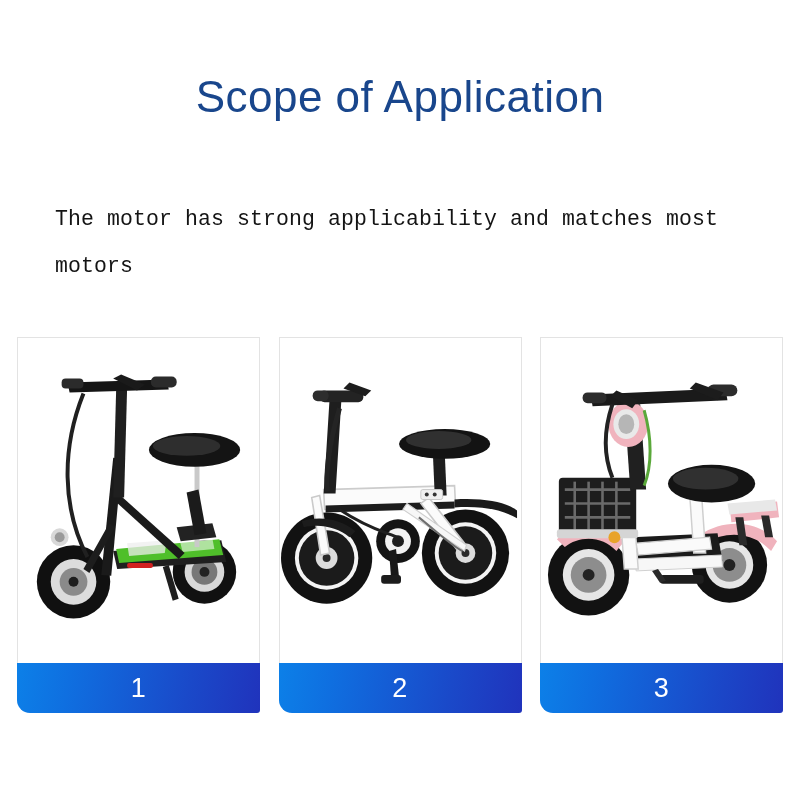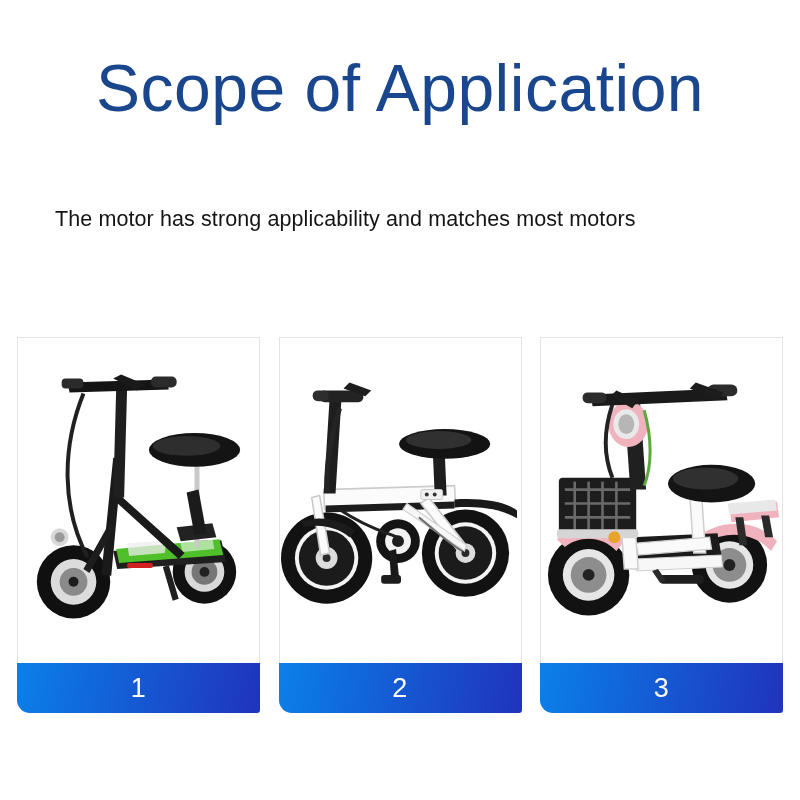--- a/index.html
+++ b/index.html
@@ -12,42 +12,43 @@
     background: #ffffff;
     font-family: "Liberation Sans", sans-serif;
     overflow: hidden;
     position: relative;
   }
 
   
   .page-title {
     position: absolute;
     left: 0;
-    top: 53px;
+    top: 62px;
     width: 800px;
     text-align: center;
     font-family: "Liberation Sans", sans-serif;
-    font-size: 66px;
+    font-size: 44px;
     line-height: 70px;
     font-weight: 400;
     color: #19468c;
     letter-spacing: 0.5px;
     white-space: nowrap;
   }
 
   .page-subtitle {
     position: absolute;
     left: 55px;
     top: 196px;
     width: 700px;
     font-size: 21.5px;
     line-height: 47px;
     font-weight: 400;
     color: #141414;
     letter-spacing: 0.1px;
+    font-family: Liberation Mono, monospace;
   }
 
   
   .cards-row {
     position: absolute;
     left: 17px;
     top: 337px;
     width: 766px;
     height: 376px;
     display: flex;

